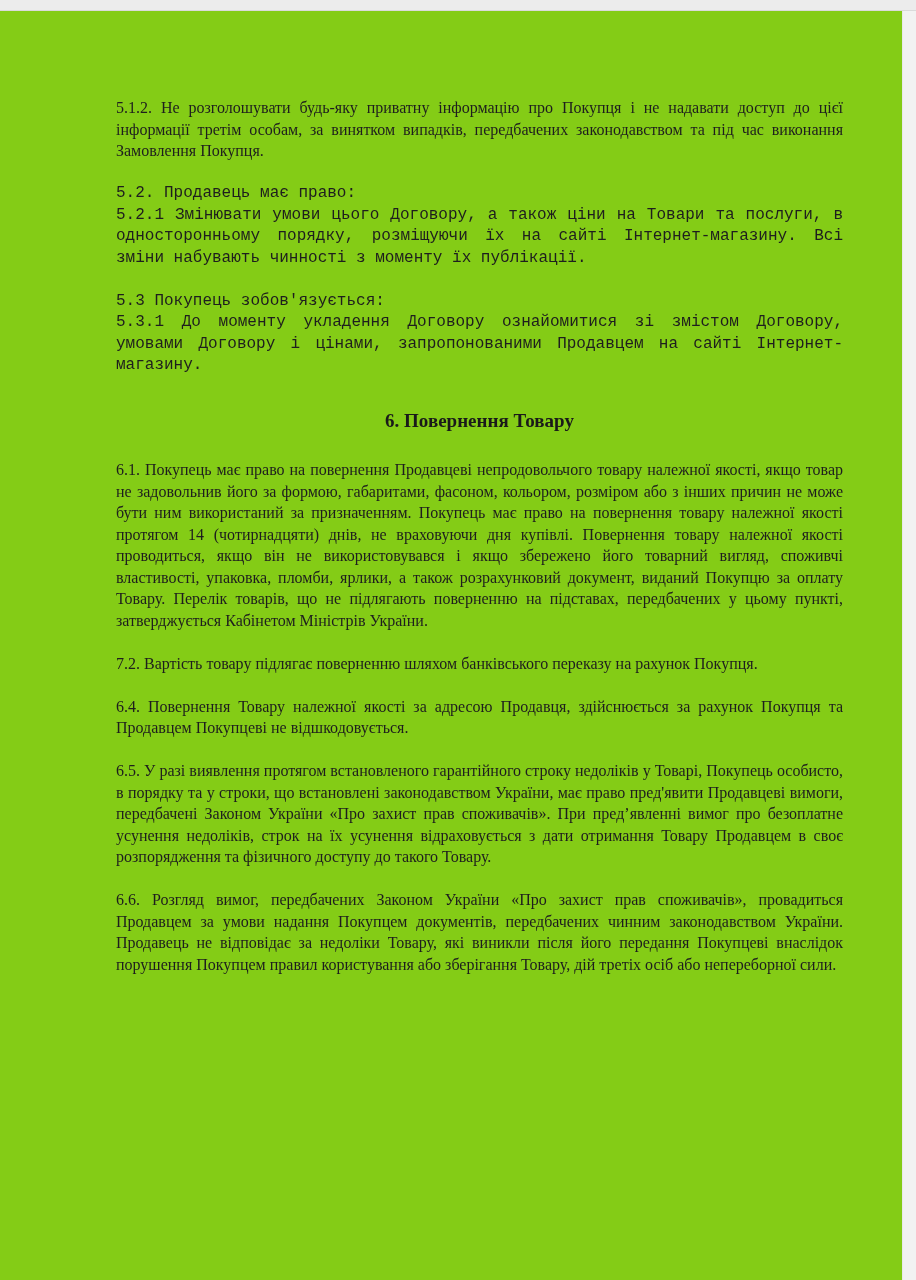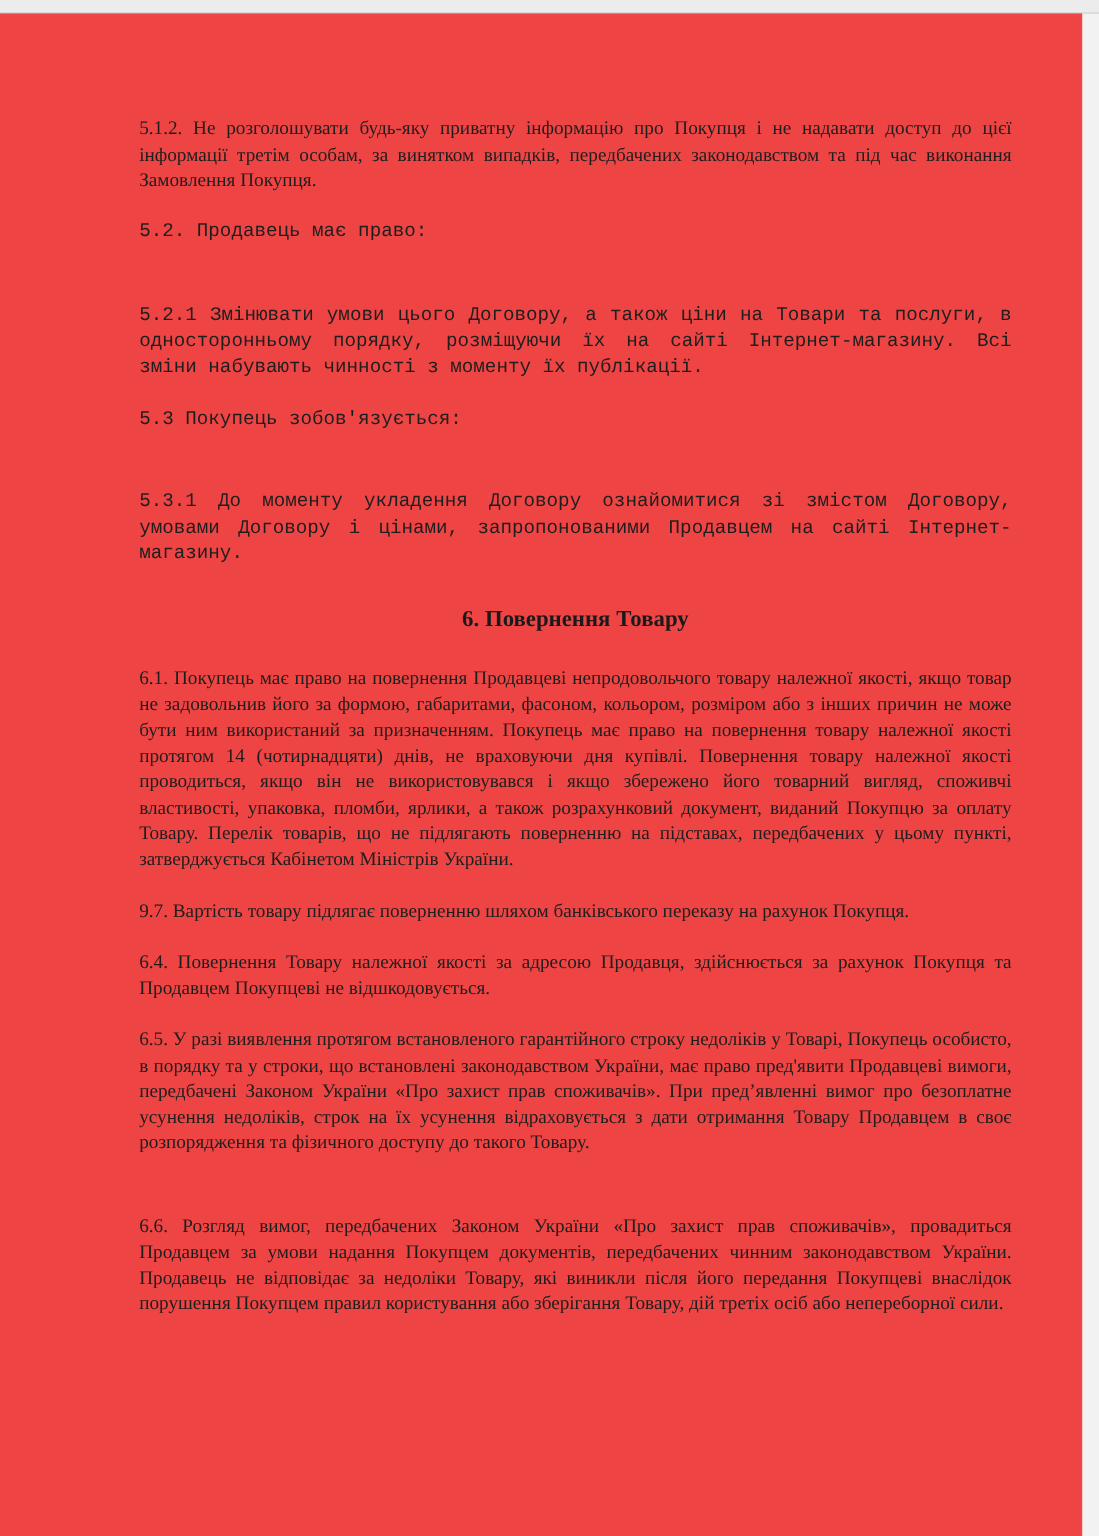--- a/index.html
+++ b/index.html
@@ -4,21 +4,21 @@
 <style>
   html, body {
     margin: 0;
     padding: 0;
     background: #ffffff;
   }
   .viewport {
     position: relative;
     width: 916px;
     height: 1280px;
-    background: #ef4444;
+    background: #84cc16;
     overflow: hidden;
     font-family: "Liberation Serif", serif;
   }
   .top-bar {
     position: absolute;
     top: 0; left: 0;
     width: 916px;
     height: 10px;
     background: #ececec;
     border-bottom: 1px solid #dadada;
@@ -60,21 +60,20 @@
   .section-heading {
     font-size: 19px;
     line-height: 21.5px;
     font-weight: bold;
     text-align: center;
     margin: 33px 0 28px 0;
     color: #1a1a1a;
   }
   .content p:last-child {
     margin-bottom: 0;
-    margin-top: 48px;
   }
 </style>
 </head>
 <body>
 
 <div class="viewport">
   <div class="top-bar"></div>
   <div class="scroll-track"></div>
 
   <div class="content">
@@ -89,21 +88,21 @@
     <div class="clause-group">
       <p>5.3 Покупець зобов'язується:</p>
       <p>5.3.1 До моменту укладення Договору ознайомитися зі змістом Договору, умовами Договору і цінами, запропонованими Продавцем на сайті Інтернет-магазину.</p>
     </div>
 
     <h2 class="section-heading">6. Повернення Товару</h2>
 
     <p>6.1. Покупець має право на повернення Продавцеві непродовольчого товару належної якості, якщо товар не задовольнив його за формою, габаритами, фасоном, кольором, розміром або з інших причин не може бути ним використаний за призначенням. Покупець має право на повернення товару належної якості протягом 14 (чотирнадцяти) днів, не враховуючи дня купівлі. Повернення товару належної якості проводиться, якщо він не використовувався і якщо збережено його товарний вигляд, споживчі властивості, упаковка, пломби, ярлики, а також розрахунковий документ, виданий Покупцю за оплату Товару. Перелік товарів, що не підлягають поверненню на підставах, передбачених у цьому пункті, затверджується Кабінетом Міністрів України.</p>
 
 
-    <p>9.7. Вартість товару підлягає поверненню шляхом банківського переказу на рахунок Покупця.</p>
+    <p>7.2. Вартість товару підлягає поверненню шляхом банківського переказу на рахунок Покупця.</p>
 
     <p>6.4. Повернення Товару належної якості за адресою Продавця, здійснюється за рахунок Покупця та Продавцем Покупцеві не відшкодовується.</p>
 
     <p>6.5. У разі виявлення протягом встановленого гарантійного строку недоліків у Товарі, Покупець особисто, в порядку та у строки, що встановлені законодавством України, має право пред'явити Продавцеві вимоги, передбачені Законом України «Про захист прав споживачів». При пред’явленні вимог про безоплатне усунення недоліків, строк на їх усунення відраховується з дати отримання Товару Продавцем в своє розпорядження та фізичного доступу до такого Товару.</p>
 
     <p>6.6. Розгляд вимог, передбачених Законом України «Про захист прав споживачів», провадиться Продавцем за умови надання Покупцем документів, передбачених чинним законодавством України. Продавець не відповідає за недоліки Товару, які виникли після його передання Покупцеві внаслідок порушення Покупцем правил користування або зберігання Товару, дій третіх осіб або непереборної сили.</p>
 
   </div>
 </div>
 

